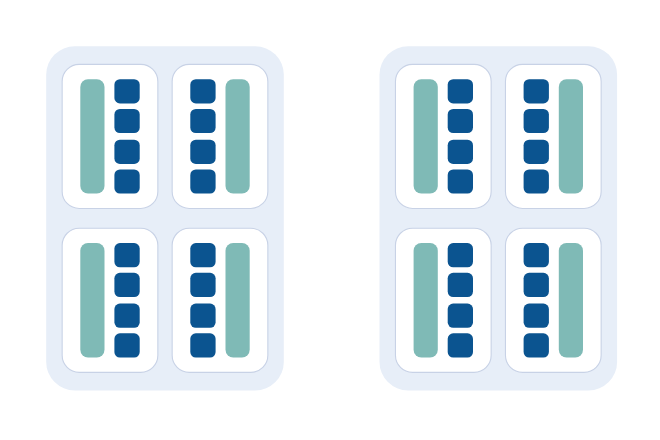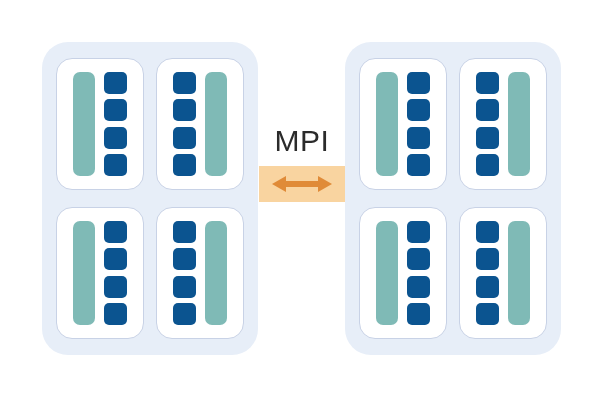--- a/index.html
+++ b/index.html
@@ -154,68 +154,58 @@
       <div class="core-column">
         <div class="core"></div>
         <div class="core"></div>
         <div class="core"></div>
         <div class="core"></div>
       </div>
     </div>
 
   </div>
 
-  <div id="mpi-link">
-    <div id="mpi-label">MPI</div>
-    <div id="mpi-arrow-box">
-      <span>
-        <svg width="64" height="22" viewBox="0 0 64 22" aria-hidden="true">
-          <path d="M2 11 L16 3 L16 8 L48 8 L48 3 L62 11 L48 19 L48 14 L16 14 L16 19 Z" fill="#e08b38"></path>
-        </svg>
-      </span>
-    </div>
+
+  <div class="node" id="node-right">
+
+    <div class="socket">
+      <div class="memory-bar"></div>
+      <div class="core-column">
+        <div class="core"></div>
+        <div class="core"></div>
+        <div class="core"></div>
+        <div class="core"></div>
+      </div>
+    </div>
+
+    <div class="socket mirrored">
+      <div class="memory-bar"></div>
+      <div class="core-column">
+        <div class="core"></div>
+        <div class="core"></div>
+        <div class="core"></div>
+        <div class="core"></div>
+      </div>
+    </div>
+
+    <div class="socket">
+      <div class="memory-bar"></div>
+      <div class="core-column">
+        <div class="core"></div>
+        <div class="core"></div>
+        <div class="core"></div>
+        <div class="core"></div>
+      </div>
+    </div>
+
+    <div class="socket mirrored">
+      <div class="memory-bar"></div>
+      <div class="core-column">
+        <div class="core"></div>
+        <div class="core"></div>
+        <div class="core"></div>
+        <div class="core"></div>
+      </div>
+    </div>
+
   </div>
 
-  <div class="node" id="node-right">
-
-    <div class="socket">
-      <div class="memory-bar"></div>
-      <div class="core-column">
-        <div class="core"></div>
-        <div class="core"></div>
-        <div class="core"></div>
-        <div class="core"></div>
-      </div>
-    </div>
-
-    <div class="socket mirrored">
-      <div class="memory-bar"></div>
-      <div class="core-column">
-        <div class="core"></div>
-        <div class="core"></div>
-        <div class="core"></div>
-        <div class="core"></div>
-      </div>
-    </div>
-
-    <div class="socket">
-      <div class="memory-bar"></div>
-      <div class="core-column">
-        <div class="core"></div>
-        <div class="core"></div>
-        <div class="core"></div>
-        <div class="core"></div>
-      </div>
-    </div>
-
-    <div class="socket mirrored">
-      <div class="memory-bar"></div>
-      <div class="core-column">
-        <div class="core"></div>
-        <div class="core"></div>
-        <div class="core"></div>
-        <div class="core"></div>
-      </div>
-    </div>
-
-  </div>
-
 </div>
 
 </body></html>

